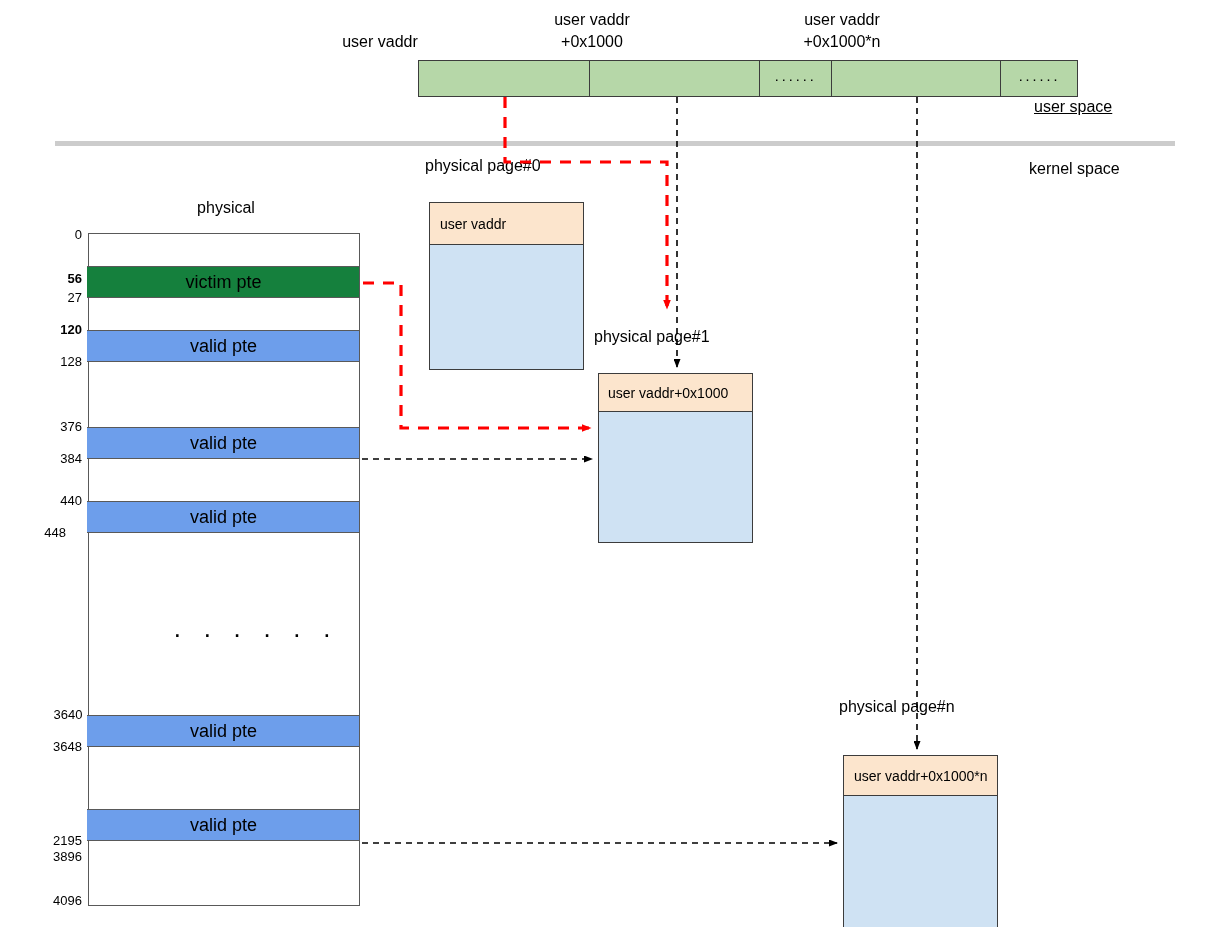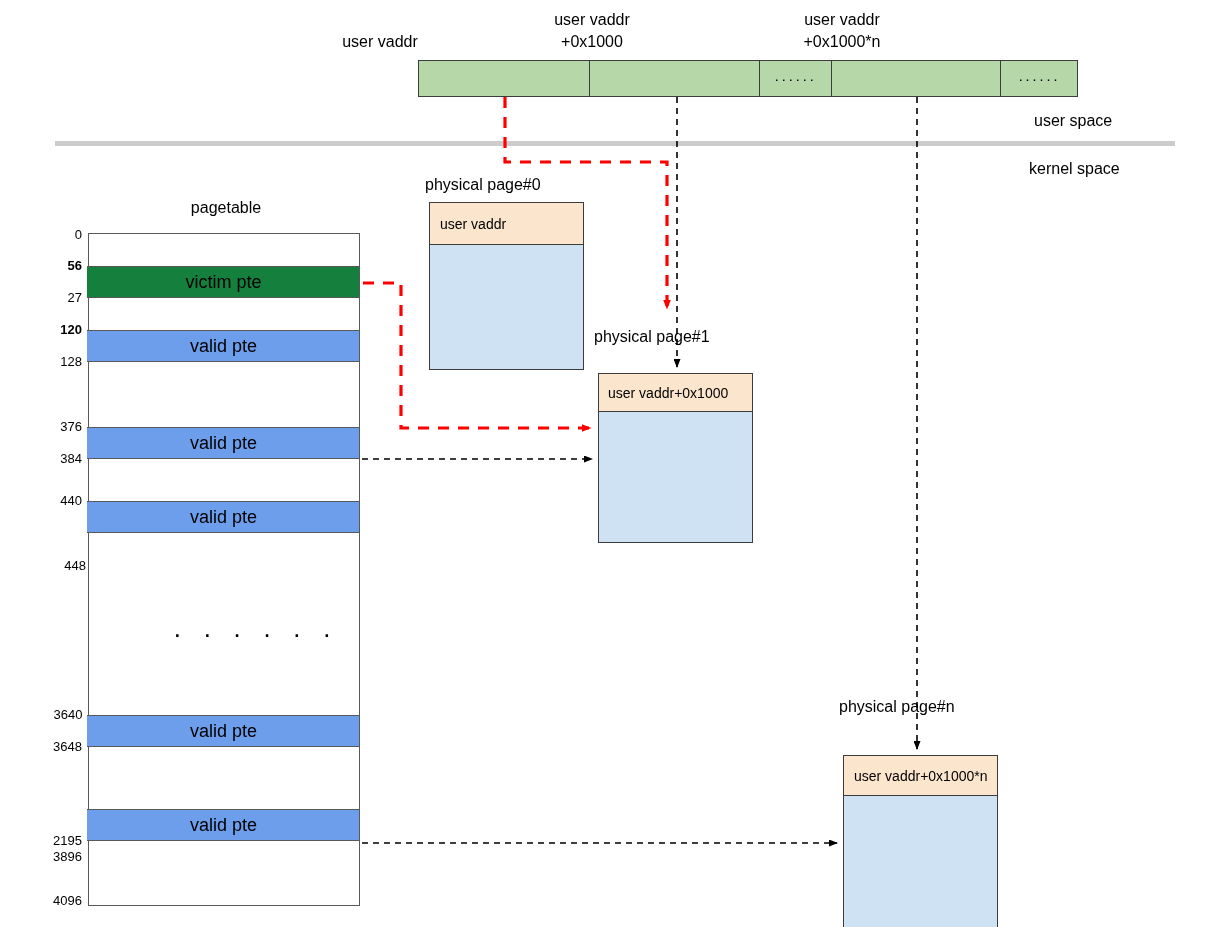--- a/index.html
+++ b/index.html
@@ -48,24 +48,24 @@
 
   <div class="greenbar" style="left:418px;top:60px;width:660px;height:37px;">
     <div class="gseg" style="width:172px;"></div>
     <div class="gseg" style="width:170px;"></div>
     <div class="gseg" style="width:72px;">······</div>
     <div class="gseg" style="width:170px;"></div>
     <div class="gseg" style="width:76px;">······</div>
   </div>
 
   <div class="divider" style="left:55px;top:141px;width:1120px;"></div>
-  <div class="lbl" style="left:1034px;top:111px;">user space</div>
+  <div class="lbl" style="left:1034px;top:97px;text-decoration:underline;">user space</div>
   <div class="lbl" style="left:1029px;top:159px;">kernel space</div>
 
-  <div class="lbl c" style="left:136px;top:198px;width:180px;">pagetable</div>
+  <div class="lbl c" style="left:136px;top:198px;width:180px;">physical</div>
 
   <div class="box ptable" style="left:88px;top:233px;width:272px;height:673px;">
 
     <div class="prow victim" style="left:-1.6px;top:32px;width:272px;height:32px;">
       <span>victim pte</span>
     </div>
 
     <div class="prow valid" style="left:-1.6px;top:96px;width:272px;height:32px;">
       <span>valid pte</span>
     </div>
@@ -83,35 +83,35 @@
     <div class="prow valid" style="left:-1.6px;top:481px;width:272px;height:32px;">
       <span>valid pte</span>
     </div>
 
     <div class="prow valid" style="left:-1.6px;top:575px;width:272px;height:32px;">
       <span>valid pte</span>
     </div>
   </div>
 
   <div class="tick" style="left:36px;top:228px;width:46px;">0</div>
-  <div class="tick b" style="left:36px;top:259px;width:46px;">56</div>
+  <div class="tick b" style="left:36px;top:272px;width:46px;">56</div>
   <div class="tick" style="left:36px;top:291px;width:46px;">27</div>
   <div class="tick b" style="left:36px;top:323px;width:46px;">120</div>
   <div class="tick" style="left:36px;top:355px;width:46px;text-align:right;">128</div>
   <div class="tick" style="left:36px;top:420px;width:46px;">376</div>
   <div class="tick" style="left:36px;top:452px;width:46px;">384</div>
   <div class="tick" style="left:36px;top:494px;width:46px;">440</div>
-  <div class="tick" style="left:40px;top:526px;width:46px;margin-top:33px;">448</div>
+  <div class="tick" style="left:20px;top:526px;width:46px;">448</div>
   <div class="tick" style="left:42px;top:708px;width:52px;text-align:center;">3640</div>
   <div class="tick" style="left:30px;top:740px;width:52px;">3648</div>
   <div class="tick" style="left:30px;top:802px;width:52px;margin-top:48px;">3896</div>
   <div class="tick" style="left:30px;top:834px;width:52px;">2195</div>
   <div class="tick" style="left:30px;top:894px;width:52px;">4096</div>
 
-  <div class="lbl" style="left:425px;top:175px;">physical  page#0</div>
+  <div class="lbl" style="left:425px;top:156px;">physical  page#0</div>
   <div class="pg" style="left:429px;top:202px;width:155px;height:168px;">
     <div class="pghead" style="height:42px;">user vaddr</div>
   </div>
 
   <div class="lbl" style="left:594px;top:327px;">physical  page#1</div>
   <div class="pg" style="left:598px;top:373px;width:155px;height:170px;">
     <div class="pghead" style="height:38px;padding-left:9px;">user vaddr+0x1000</div>
   </div>
 
   <div class="lbl" style="left:839px;top:697px;">physical  page#n</div>

